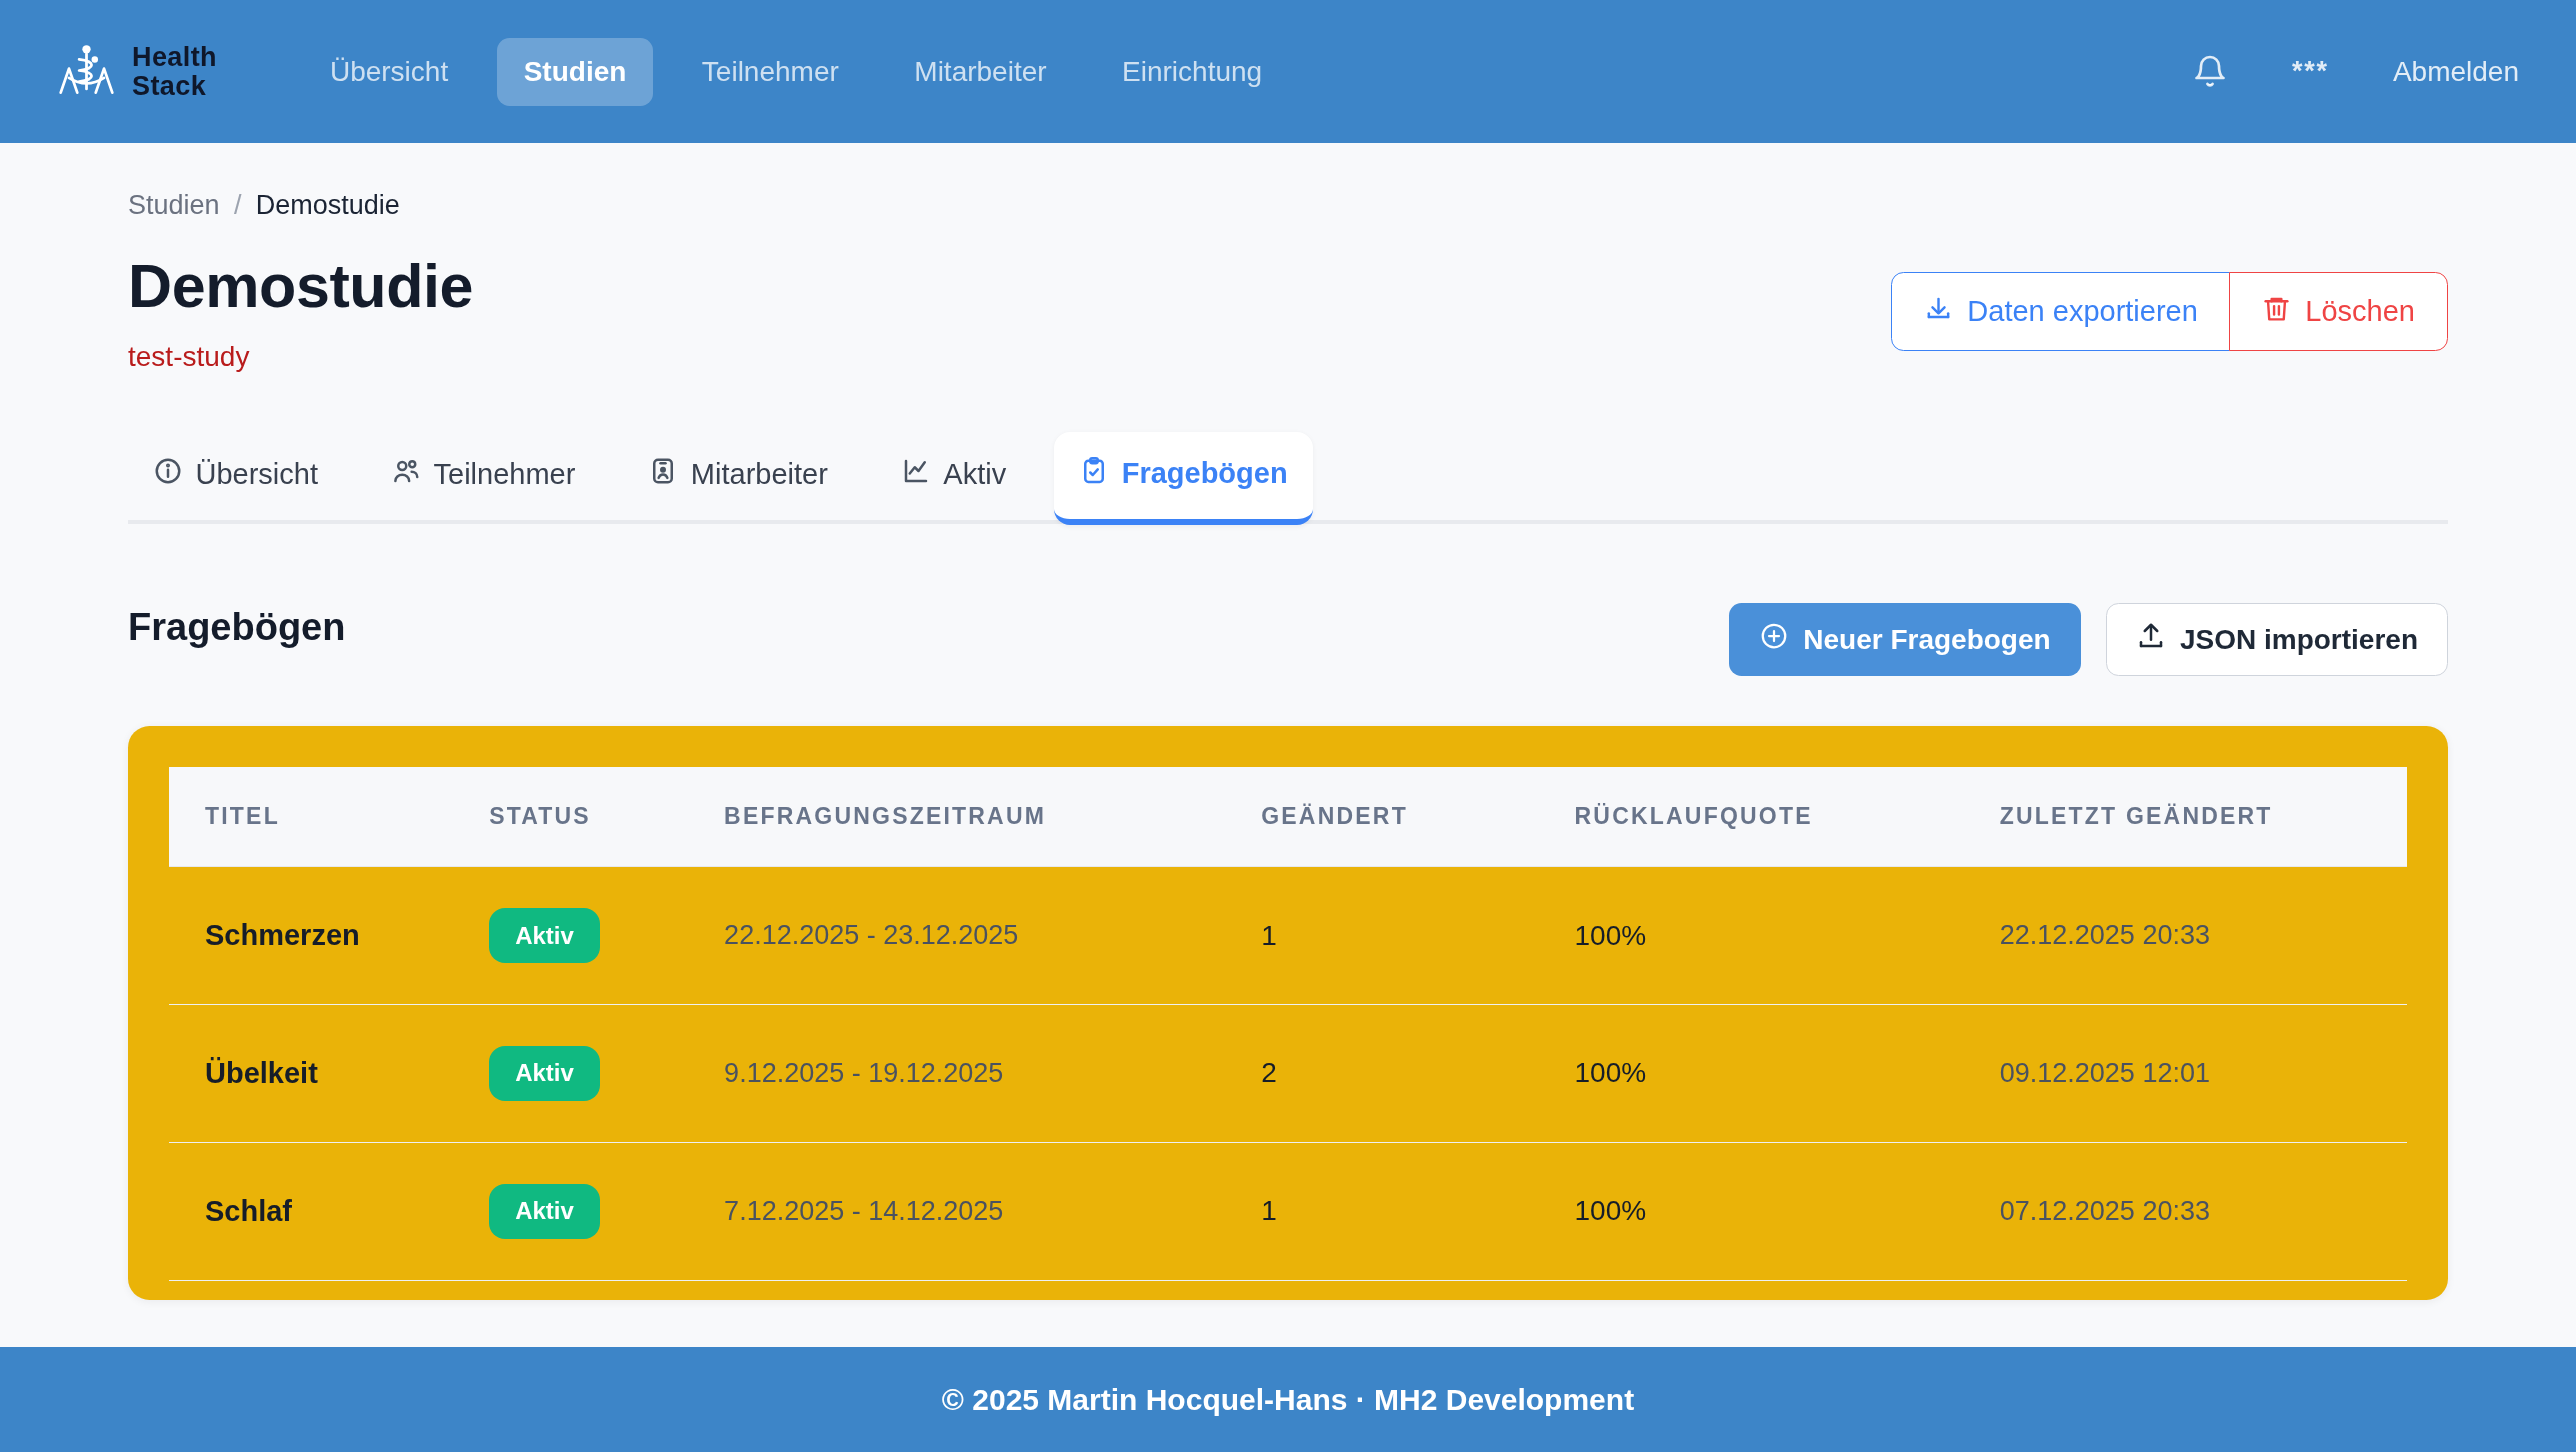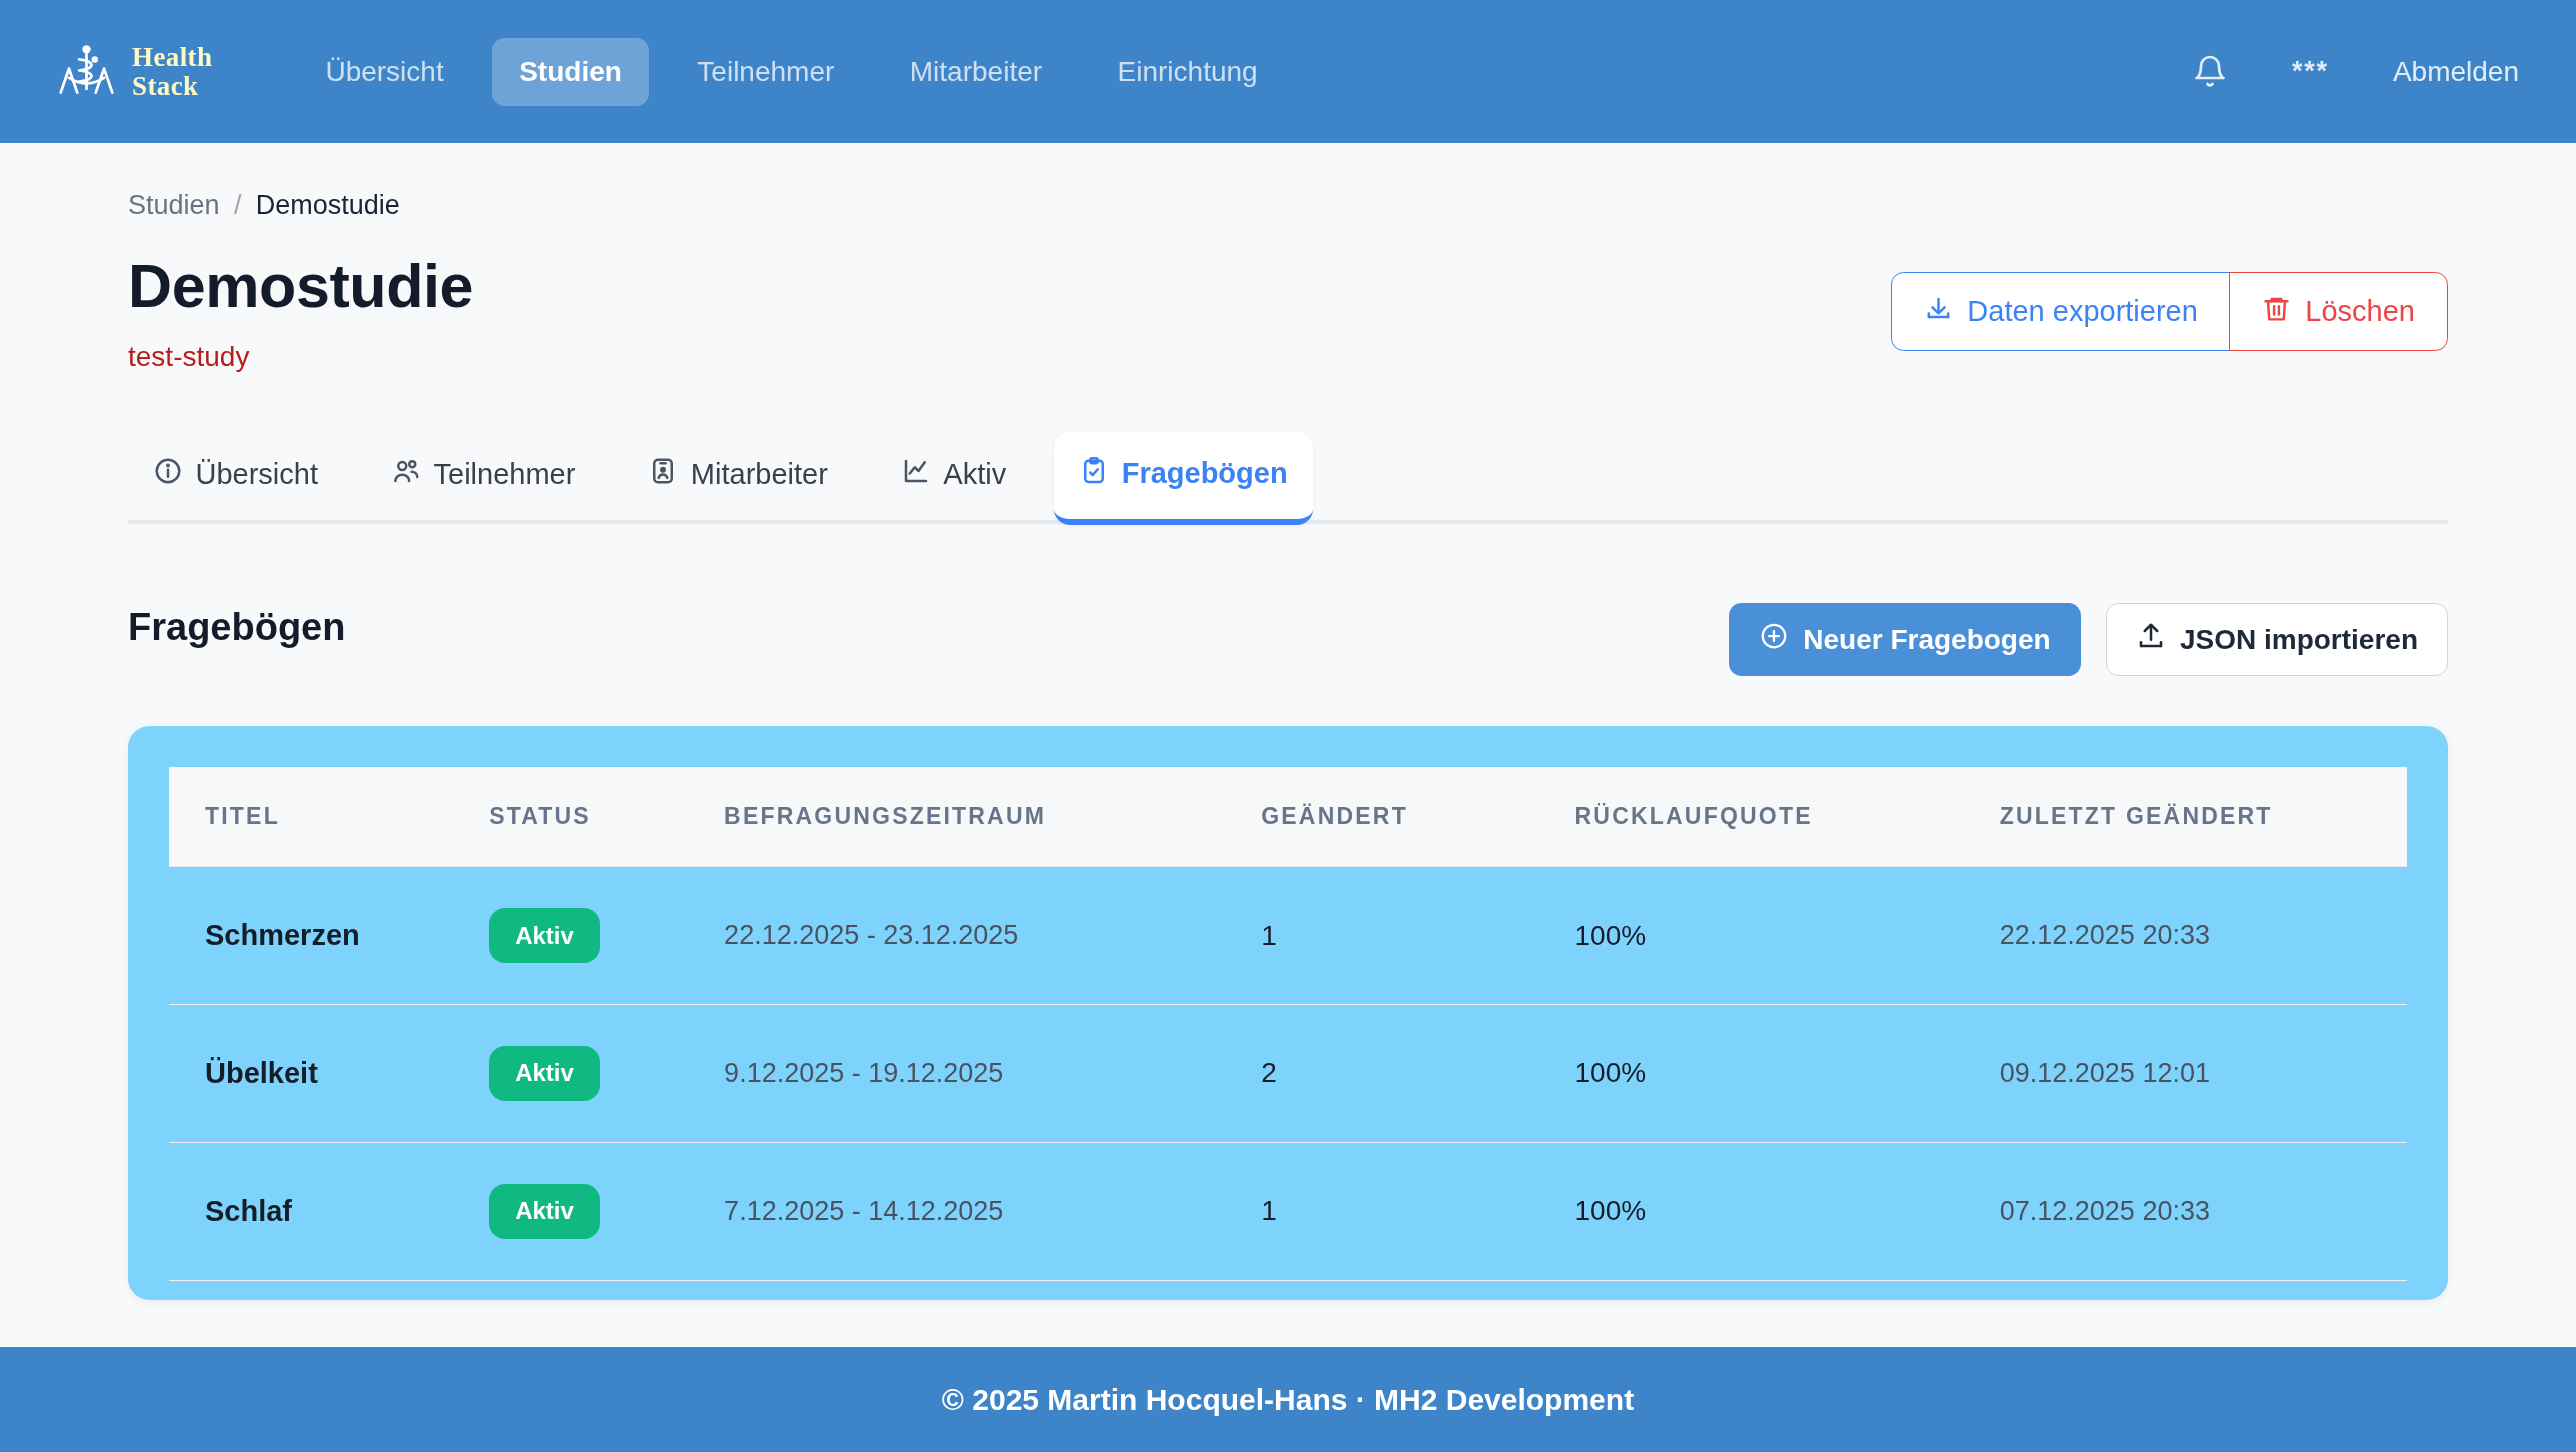--- a/index.html
+++ b/index.html
@@ -12,21 +12,21 @@
     display:flex; flex-direction:column;
   }
 
   
   .topbar {
     height:143px; background:#3d85c8;
     display:flex; align-items:center;
     padding:0 57px; flex-shrink:0;
   }
   .brand { display:flex; align-items:center; gap:16px; cursor:pointer; }
-  .brand-text { color:#fef9c3; font-weight:700; font-size:27px; line-height:1.06; letter-spacing:0.4px;font-family:Liberation Serif, serif; }
+  .brand-text { color:#0f172a; font-weight:700; font-size:27px; line-height:1.06; letter-spacing:0.4px; }
   .main-nav { display:flex; align-items:center; margin-left:86px; gap:21.5px; }
   .nav-item {
     color:rgba(255,255,255,.75); font-size:28px; font-weight:500;
     padding:18px 27px; border-radius:12.5px; cursor:pointer; white-space:nowrap;
   }
   .nav-item.active { background:rgba(255,255,255,.25); color:#fff; font-weight:700; }
   .topbar-right { margin-left:auto; display:flex; align-items:center; gap:64px; }
   .bell { width:36px; height:36px; color:rgba(255,255,255,.85); cursor:pointer; }
   .user-label { color:rgba(255,255,255,.85); font-size:27px; font-weight:700; letter-spacing:1.8px; }
   .logout { color:rgba(255,255,255,.85); font-size:28px; font-weight:500; cursor:pointer; }
@@ -66,21 +66,21 @@
   .section-row { margin-top:55px; display:flex; justify-content:space-between; align-items:center; }
   .section-title { margin:0; font-size:38px; font-weight:700; color:#141c2b; }
   .section-actions { display:flex; gap:25px;margin-top:24px; }
   .btn-primary { background:#4a90d9; color:#fff; border:none; border-radius:12.5px; font-weight:600;
                  height:73px; display:flex; align-items:center; gap:14.3px; padding:0 30px; font-size:28px; cursor:pointer; }
   .btn-secondary { background:#fff; color:#1f2937; border:1.8px solid #cfd4dc; border-radius:12.5px; font-weight:600;
                    height:73px; display:flex; align-items:center; gap:14.3px; padding:0 29px; font-size:28px; cursor:pointer; }
   .btn-primary svg, .btn-secondary svg { width:30px; height:30px; }
 
   
-  .card { margin-top:50px; background:#7dd3fc; border-radius:21.5px;
+  .card { margin-top:50px; background:#eab308; border-radius:21.5px;
           box-shadow:0 1.8px 9px rgba(16,24,40,.06); padding:41px 41px 19.7px; }
   table { width:100%; border-collapse:collapse; }
   thead th { background:#f7f8fa; text-align:left; font-size:23px; font-weight:700;
              letter-spacing:2.2px; color:#68748a; padding:36px 18px; border-bottom:1.8px solid #e7e9ee; }
   th:first-child, td:first-child { padding-left:36px; }
   col.c-title {width:13.5%} col.c-status {width:10.5%} col.c-period {width:24%}
   col.c-resp {width:14%} col.c-rate {width:19%} col.c-mod {width:19%}
   tbody td { padding:41px 18px; border-bottom:1.8px solid #eef0f3; font-size:27px; }
   td.cell-title { font-size:29px; font-weight:700; color:#161d29; }
   td.cell-period, td.cell-modified { color:#4a5260; }

